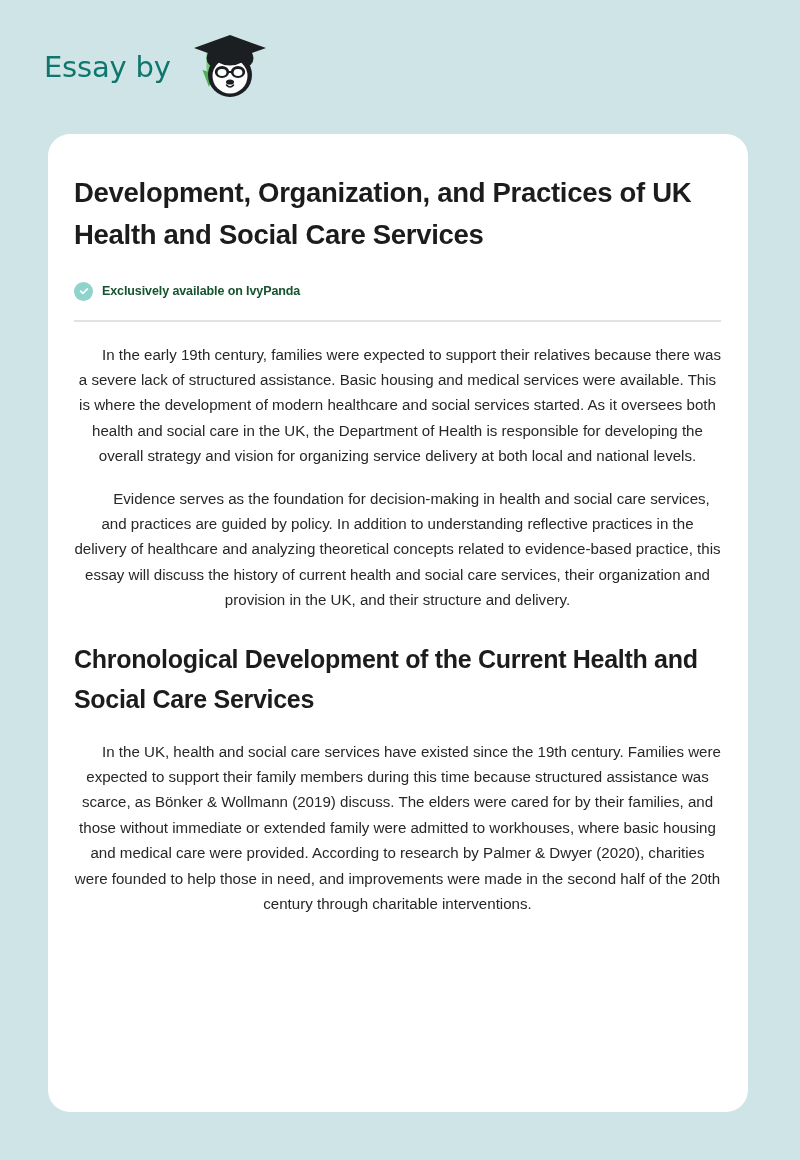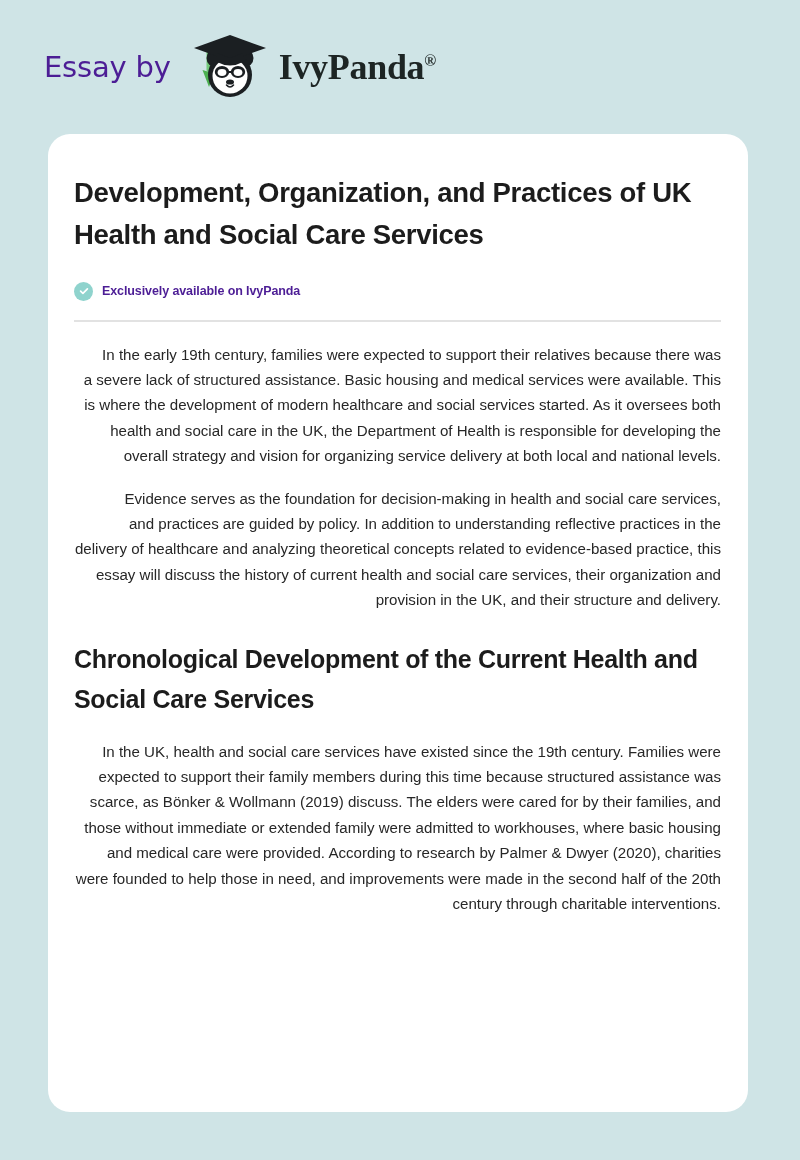--- a/index.html
+++ b/index.html
@@ -19,21 +19,21 @@
   .brand-header {
     display: flex;
     align-items: center;
     height: 134px;
     padding-left: 44px;
   }
   .brand-essay-by {
     font-family: "DejaVu Sans", sans-serif;
     font-size: 29px;
     font-weight: 400;
-    color: #4c1d95;
+    color: #0f766e;
     letter-spacing: -0.2px;
     line-height: 1;
   }
   .brand-logo-mark {
     width: 86px;
     height: 72px;
     margin-left: 16px;
     margin-right: 6px;
     display: block;
     flex: 0 0 auto;
@@ -88,21 +88,21 @@
     background: #8fd3cd;
     flex: 0 0 auto;
     display: flex;
     align-items: center;
     justify-content: center;
   }
   .check-badge svg { display: block; }
   .exclusive-label {
     font-size: 12.5px;
     font-weight: bold;
-    color: #4c1d95;
+    color: #14532d;
     letter-spacing: -0.1px;
   }
 
   .title-divider {
     border: 0;
     border-top: 2px solid #e2e2e2;
     margin: 19px 0 0 0;
   }
 
   .section-heading {
@@ -118,21 +118,21 @@
     margin-top: 26px;
   }
 
   .body-paragraph {
     font-family: "Liberation Sans", sans-serif;
     font-size: 15.1px;
     line-height: 25.4px;
     color: #272727;
     margin: 17px 0 0 0;
     text-indent: 28px;
-    text-align: right;
+    text-align: center;
   }
   .body-paragraph.first-para { margin-top: 20px; }
 </style>
 </head>
 <body>
 
 <header class="brand-header">
   <span class="brand-essay-by">Essay by</span>
 
   <span class="brand-logo-mark">
@@ -155,23 +155,20 @@
       <rect x="41.5" y="40" width="4" height="2" fill="#1b1f22"></rect>
 
       <ellipse cx="43" cy="51" rx="4" ry="2.6" fill="#1b1f22"></ellipse>
       <path d="M39.5 54 q3.5 4 7 0" stroke="#1b1f22" stroke-width="1.6" fill="none" stroke-linecap="round"></path>
 
       <path d="M43 4 L79 17 L43 30 L7 17 Z" fill="#1b1f22"></path>
       <path d="M30 22 L30 31 q13 7 26 0 L56 22 L43 27 Z" fill="#1b1f22"></path>
     </svg>
   </span>
 
-  <span class="brand-wordmark">
-    <span>IvyPanda</span><span class="reg">®</span>
-  </span>
 </header>
 
 <main class="paper-card">
 
   <h1 class="doc-title">Development, Organization, and Practices of UK Health and Social Care Services</h1>
 
   <div class="exclusive-row">
     <span class="check-badge">
       <svg width="12" height="12" viewBox="0 0 12 12" aria-hidden="true">
         <path d="M2.6 6.2 L4.9 8.4 L9.4 3.9" stroke="#ffffff" stroke-width="1.7" fill="none" stroke-linecap="round" stroke-linejoin="round"></path>

